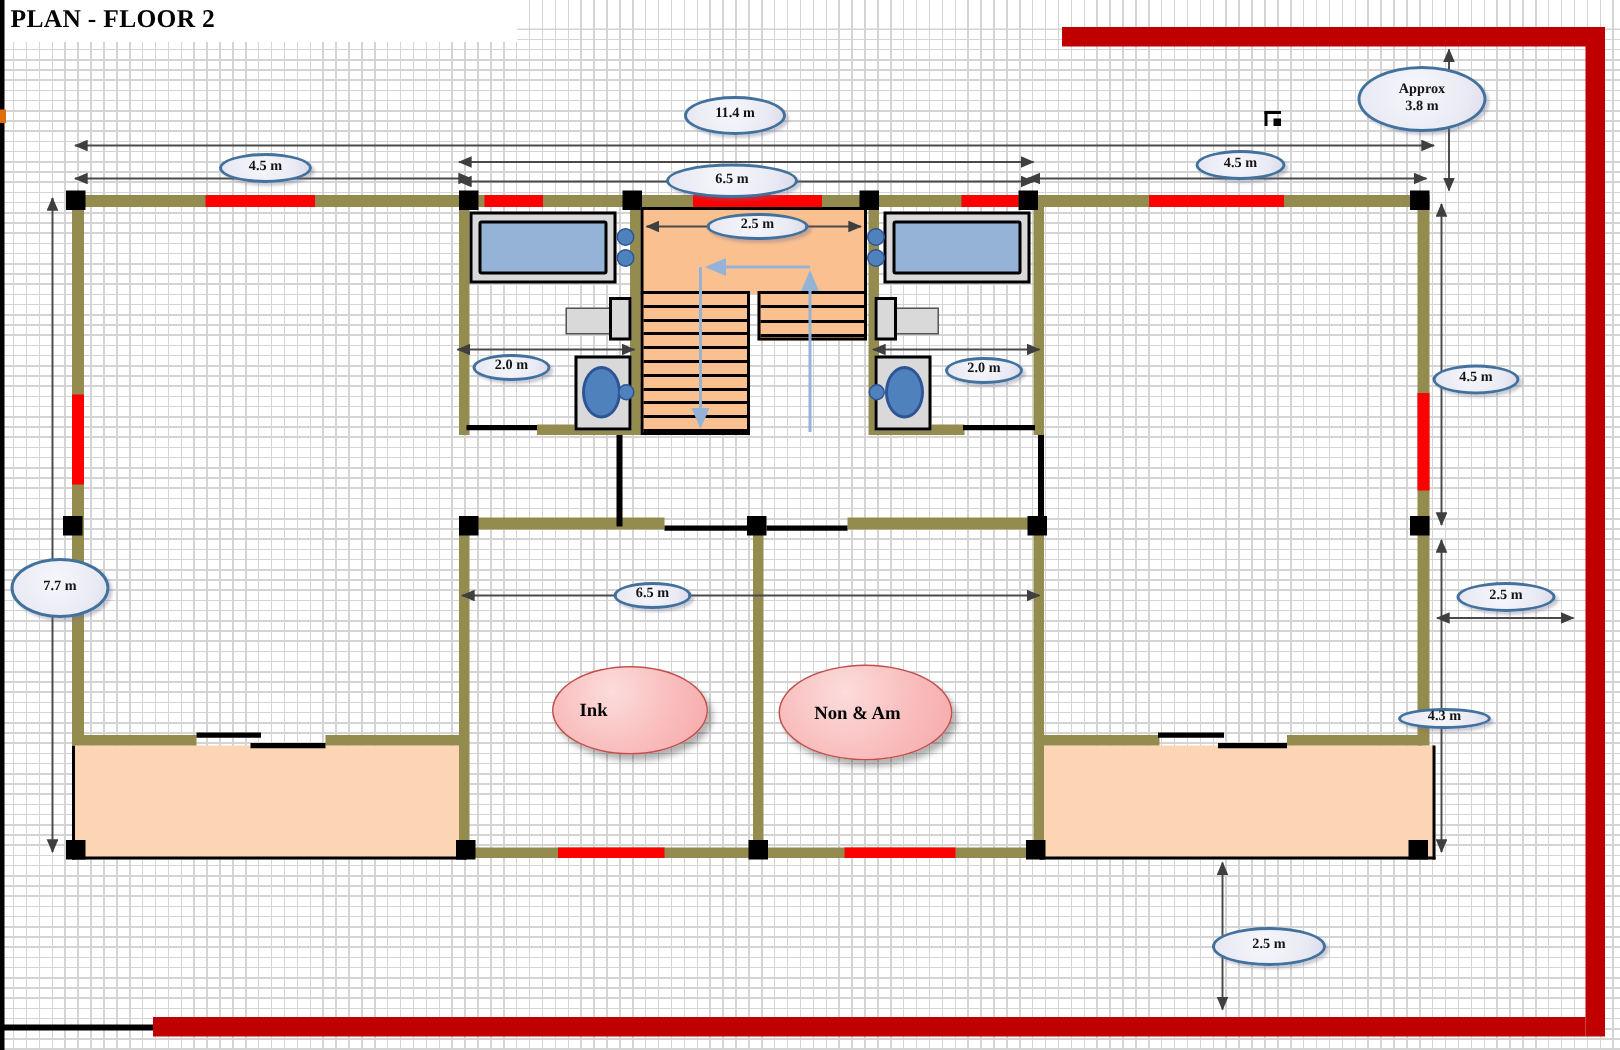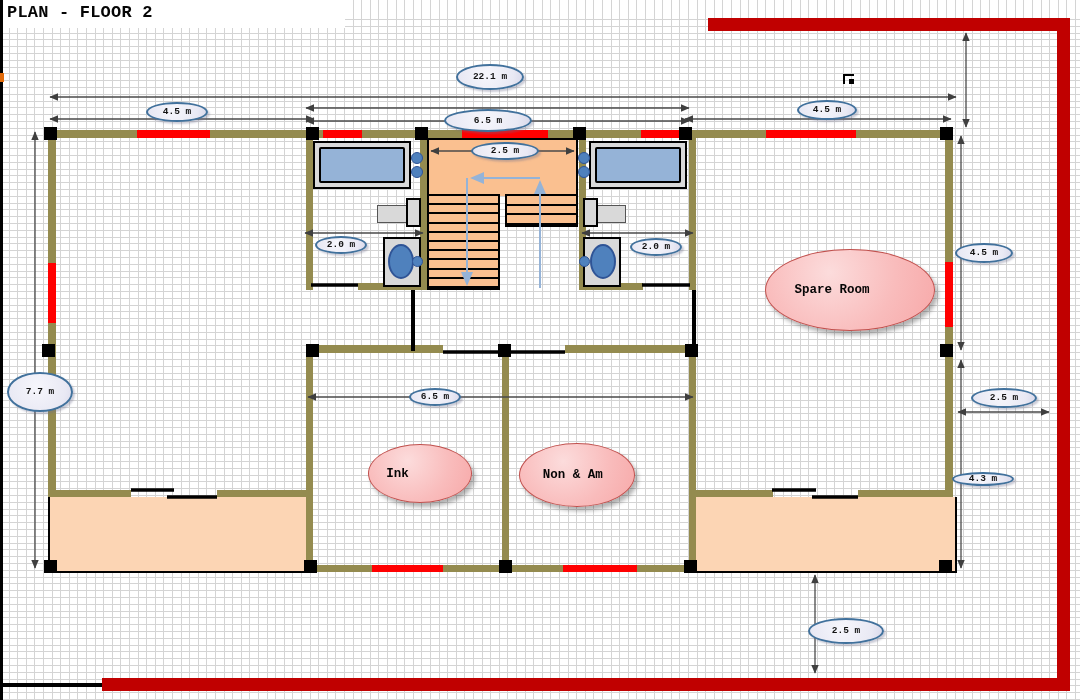--- a/index.html
+++ b/index.html
@@ -1,17 +1,17 @@
 <!DOCTYPE html>
 <html style="--wall: #948B4F; --window: #FF0000; --boundary: #C00000; --stairs: #FAC090; --balcony: #FCD5B4; --fixture_light: #95B3D7; --fixture_dark: #4F81BD; --callout_fill: #E9E9F4; --callout_border: #41719C; --room_fill: #F7A8A8; --room_border: #C0504D;"><head>
 <meta charset="utf-8">
 <style>
   html,body{margin:0;padding:0;background:#fff;}
   #canvas{position:relative;width:1080px;height:700px;overflow:hidden;background:#fff;
-          font-family:Liberation Mono, monospace;}
+          font-family:Liberation Serif, serif;}
   .abs{position:absolute;}
   
   .grid-cols{left:0;top:0;width:1080px;height:700px;
     background-image:repeating-linear-gradient(to right,#d4d4d4 0 1px,transparent 1px 8.6px);}
   .grid-rows{left:0;top:19px;width:1080px;height:681px;
     background-image:repeating-linear-gradient(to bottom,#d4d4d4 0 1px,transparent 1px 6.8px);}
   .title-mask{left:0;top:0;width:345px;height:28px;background:#fff;}
   .title{left:7px;top:3px;font-size:17px;font-weight:bold;color:#050505;letter-spacing:.2px;}
   
   .wall{background:var(--wall);}
@@ -188,62 +188,62 @@
       <line x1="694" y1="290" x2="694" y2="346"></line>
     </g>
     <g stroke="#95B3D7" stroke-width="2" fill="none">
       <line x1="540" y1="288" x2="540" y2="182" marker-end="url(#be)"></line>
       <line x1="540" y1="178" x2="472" y2="178" marker-end="url(#be)"></line>
       <line x1="467" y1="178" x2="467" y2="284" marker-end="url(#be)"></line>
     </g>
   </svg>
 
   <div class="abs dim-ellipse" style="left:456px;top:64px;width:68px;height:26px">
-      <span>22.1 m</span>
+      <span>11.4 m</span>
     </div>
   <div class="abs dim-ellipse" style="left:146px;top:102px;width:62px;height:20px">
       <span>4.5 m</span>
     </div>
   <div class="abs dim-ellipse" style="left:444px;top:109px;width:88px;height:23px">
       <span>6.5 m</span>
     </div>
   <div class="abs dim-ellipse" style="left:471px;top:142px;width:68px;height:18px">
       <span>2.5 m</span>
     </div>
   <div class="abs dim-ellipse" style="left:797px;top:100px;width:60px;height:20px">
       <span>4.5 m</span>
     </div>
+  <div class="abs dim-ellipse" style="left:905px;top:44px;width:86px;height:44px">
+      <span><span>Approx</span><br><span>3.8 m</span></span>
+    </div>
   <div class="abs dim-ellipse" style="left:315px;top:236px;width:52px;height:18px">
       <span>2.0 m</span>
     </div>
   <div class="abs dim-ellipse" style="left:630px;top:238px;width:52px;height:18px">
       <span>2.0 m</span>
     </div>
   <div class="abs dim-ellipse" style="left:955px;top:243px;width:58px;height:20px">
       <span>4.5 m</span>
     </div>
   <div class="abs dim-ellipse" style="left:7px;top:372px;width:66px;height:40px">
       <span>7.7 m</span>
     </div>
   <div class="abs dim-ellipse" style="left:409px;top:388px;width:52px;height:18px">
       <span>6.5 m</span>
     </div>
   <div class="abs dim-ellipse" style="left:971px;top:388px;width:66px;height:20px">
       <span>2.5 m</span>
     </div>
-  <div class="abs dim-ellipse" style="left:952px;top:472px;width:62px;height:14px">
+  <div class="abs dim-ellipse" style="left:932px;top:472px;width:62px;height:14px">
       <span>4.3 m</span>
     </div>
   <div class="abs dim-ellipse" style="left:808px;top:618px;width:76px;height:26px">
       <span>2.5 m</span>
     </div>
 
-  <div class="abs room-ellipse" style="left:765px;top:249px;width:170px;height:82px">
-      <span class="lbl">Spare Room</span>
-    </div>
   <div class="abs room-ellipse" style="left:519px;top:443px;width:116px;height:64px">
       <span class="lbl" style="padding-left:20%">Non &amp; Am</span>
     </div>
   <div class="abs room-ellipse" style="left:368px;top:444px;width:104px;height:59px">
       <span class="lbl">Ink</span>
     </div>
 
   <div class="abs" style="left:843px;top:74px;width:12px;height:11px">
     <div class="paste-icon-corner"></div>
     <div class="paste-icon-square abs" style="left:6px;top:5px"></div>

